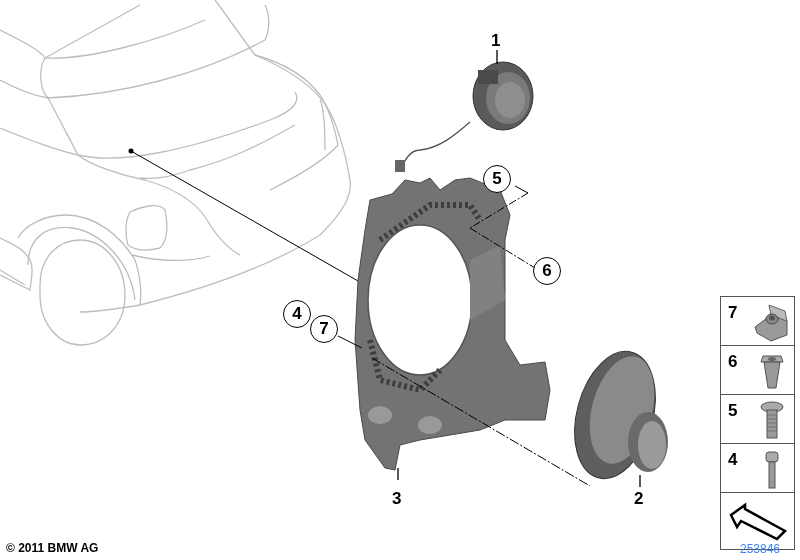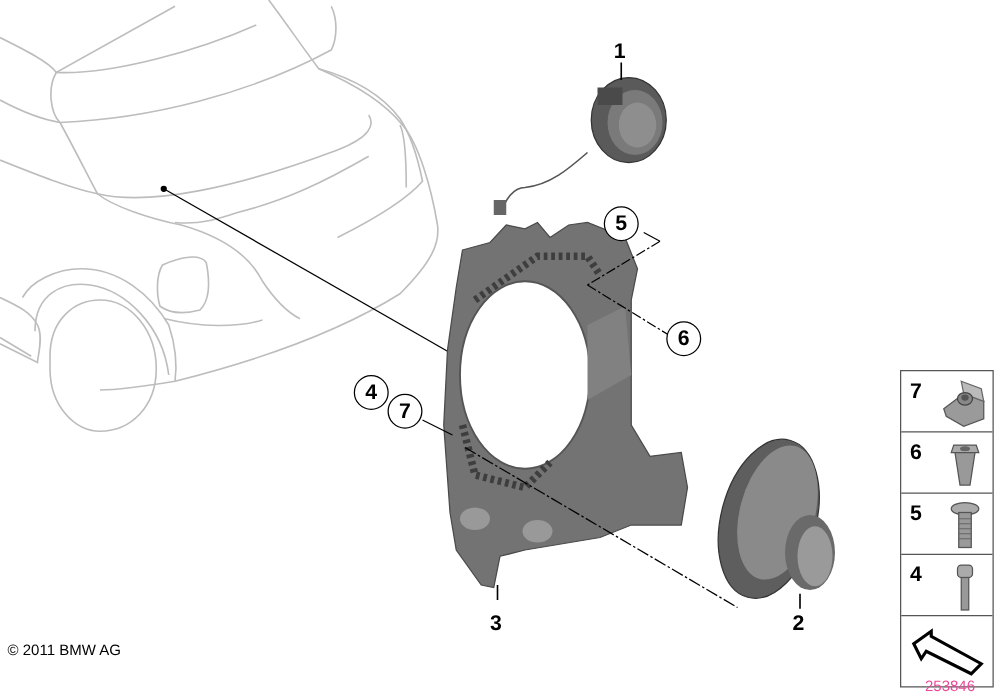--- a/index.html
+++ b/index.html
@@ -6,22 +6,22 @@
   body { width:800px; height:560px; position:relative; overflow:hidden; font-family:"Liberation Sans", sans-serif; }
   #diagram { position:absolute; left:0; top:0; width:800px; height:560px; }
   .callout-num { position:absolute; font-family:"Liberation Sans", sans-serif; font-weight:bold; font-size:17px; color:#000; line-height:1; }
   .circled { position:absolute; width:28px; height:28px; border:1.5px solid #000; border-radius:50%; background:#fff;
              display:flex; align-items:center; justify-content:center; font-weight:bold; font-size:17px; box-sizing:border-box; }
   .legend { position:absolute; left:720px; top:296px; width:75px; border:1px solid #555; box-sizing:border-box; background:#fff; }
   .legend-cell { position:relative; height:49px; border-bottom:1px solid #555; box-sizing:border-box; }
   .legend-cell:last-child { border-bottom:none; height:56px; }
   .legend-num { position:absolute; left:7px; top:6px; font-weight:bold; font-size:17px; }
   .legend-icon { position:absolute; left:30px; top:4px; width:42px; height:42px; }
-  .copyright { position:absolute; left:6px; top:513px; font-size:12px; color:#000; }
-  .ref-id { position:absolute; left:740px; top:542px; font-size:12px; color:#ec4899; }
+  .copyright { position:absolute; left:6px; top:541px; font-size:12px; color:#000;font-weight:bold; }
+  .ref-id { position:absolute; left:740px; top:542px; font-size:12px; color:#3b82f6; }
 </style>
 </head>
 <body>
 
 <div id="diagram">
   <svg width="800" height="560" viewBox="0 0 800 560">
 
     <g fill="none" stroke="#bdbdbd" stroke-width="1.3">
       <path d="M0,30 C20,40 40,50 45,58 L140,5"></path>
       <path d="M45,58 C90,60 160,40 205,20"></path>

